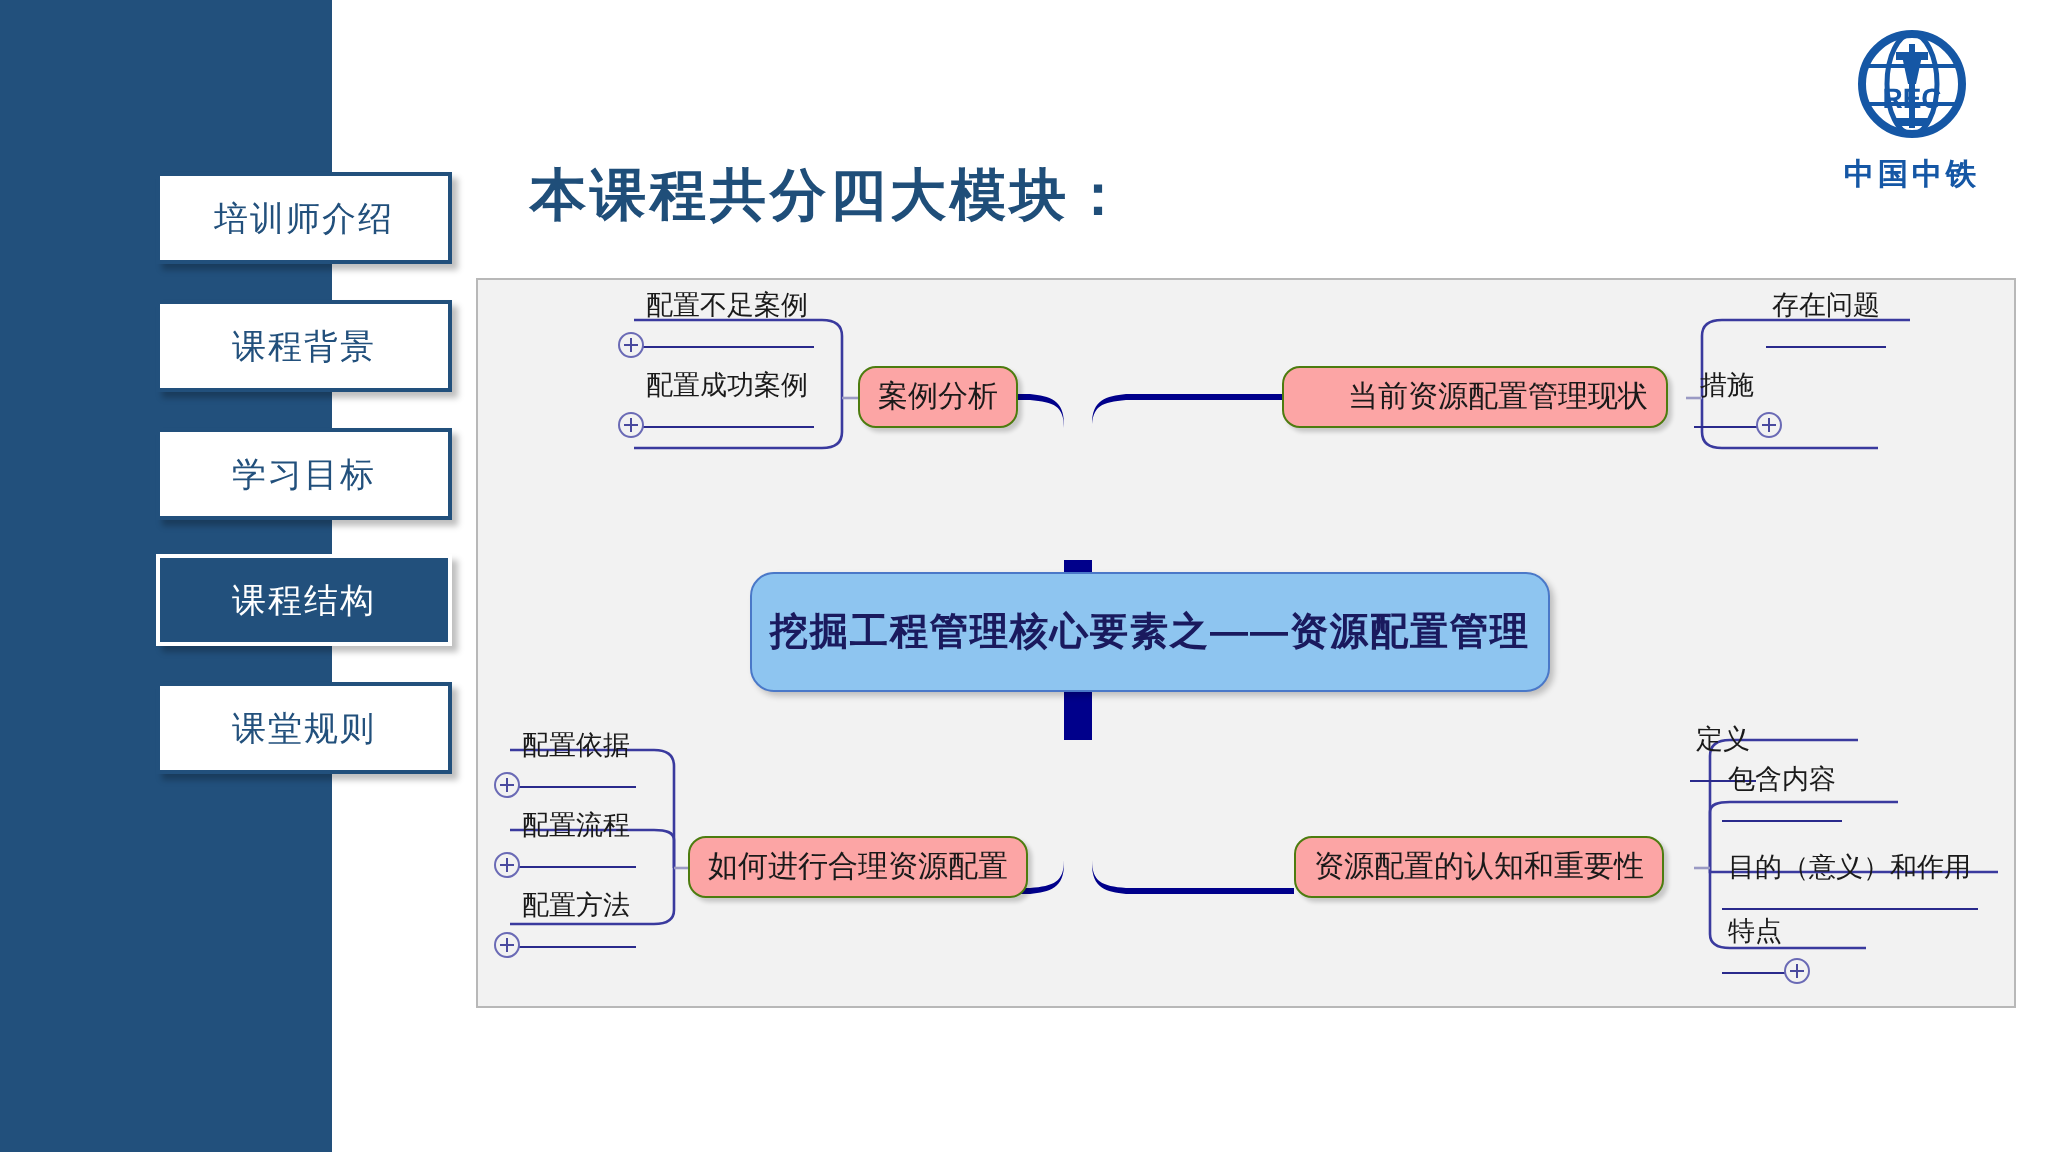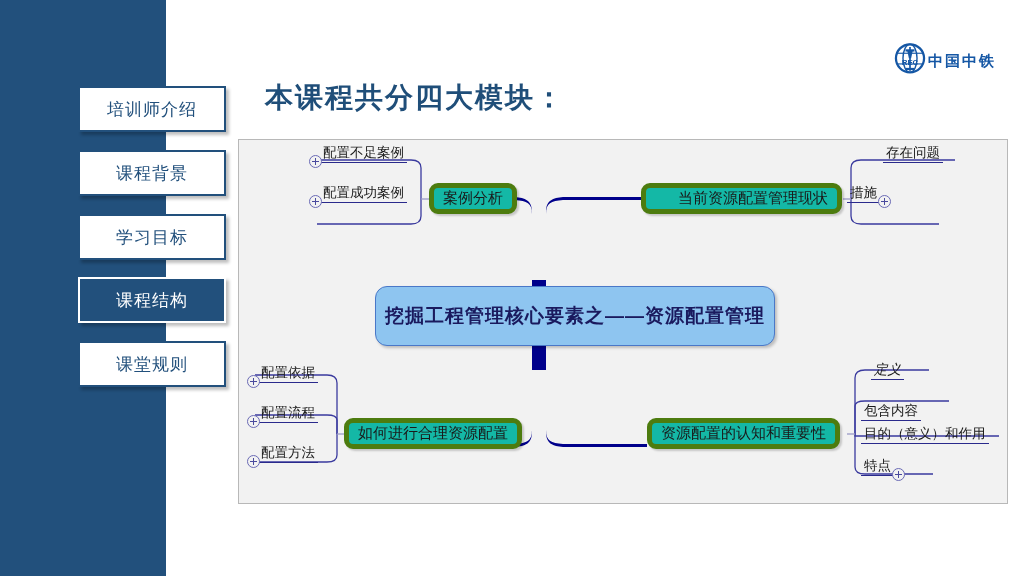--- a/index.html
+++ b/index.html
@@ -36,41 +36,41 @@
 
   
   #page-title{
     position:absolute;left:265px;top:79px;
     font-size:28px;font-weight:bold;color:#1f4e79;
     letter-spacing:2px;white-space:nowrap;
   }
 
   
   #brand-logo{
-    position:absolute;right:28px;top:14px;width:104px;height:92px;
-    display:flex;flex-direction:row;align-items:center;
+    position:absolute;right:16px;top:14px;width:104px;height:92px;
+    display:flex;flex-direction:column;align-items:center;
   }
   #brand-logo .mark{width:64px;height:62px;}
   #brand-logo .brand-text{
     margin-top:2px;font-size:15px;font-weight:bold;color:#1557a5;
     letter-spacing:2px;white-space:nowrap;
   }
 
   
   #mindmap-panel{
     position:absolute;left:238px;top:139px;width:770px;height:365px;
     background:#f2f2f2;border:1px solid #b8b8b8;
     box-sizing:border-box;overflow:hidden;
   }
   #mindmap-svg{position:absolute;left:0;top:0;width:770px;height:365px;}
 
   
   .node{
     position:absolute;box-sizing:border-box;
-    background:#14b8a6;border:5px solid #4d7c0f;border-radius:9px;
+    background:#fca5a5;border:1px solid #4d7c0f;border-radius:9px;
     display:flex;align-items:center;justify-content:center;
     color:#1a1a1a;font-size:15px;white-space:nowrap;
     box-shadow:2px 2px 2px rgba(0,0,0,0.18);
     padding:0 9px;
   }
   #node-case{left:190px;top:43px;height:31px;}
   #node-current{left:402px;top:43px;height:31px;padding-left:32px;}
   #node-how{left:105px;top:278px;height:31px;}
   #node-cognition{left:408px;top:278px;height:31px;}
 
@@ -83,21 +83,21 @@
     white-space:nowrap;
     box-shadow:2px 2px 3px rgba(0,0,0,0.22);
   }
 
   
   .leaf{
     position:absolute;display:flex;align-items:flex-end;
     font-size:13.5px;color:#1a1a1a;white-space:nowrap;
   }
   .leaf .leaf-text{
-    border-bottom:1.5px solid #2a2a8c;padding:0 3px 1px 3px;line-height:16px;
+    border-bottom:1.5px solid #2a2a8c;padding:0 3px 12px 3px;line-height:16px;
   }
   .plus-icon{
     width:11px;height:11px;border:1px solid #6a6ab5;border-radius:50%;
     background:#f2f2f2;position:relative;flex:0 0 auto;
     align-self:flex-end;margin-bottom:-5px;
   }
   .plus-icon::before,.plus-icon::after{
     content:"";position:absolute;background:#4a4a9e;
   }
   .plus-icon::before{left:2px;top:4.5px;width:7px;height:1px;}
@@ -109,22 +109,22 @@
   #leaf-tl-1{left:70px;top:5px;}
   #leaf-tl-2{left:70px;top:45px;}
   
   #leaf-tr-1{left:608px;top:5px;margin-left:36px;}
   #leaf-tr-2{left:608px;top:45px;}
   
   #leaf-bl-1{left:8px;top:225px;}
   #leaf-bl-2{left:8px;top:265px;}
   #leaf-bl-3{left:8px;top:305px;}
   
-  #leaf-br-1{left:632px;top:222px;font-style:italic;}
-  #leaf-br-2{left:622px;top:263px;justify-content:flex-end;}
+  #leaf-br-1{left:606px;top:222px;}
+  #leaf-br-2{left:622px;top:242px;justify-content:flex-end;}
   #leaf-br-3{left:622px;top:286px;}
   #leaf-br-4{left:622px;top:318px;}
 </style>
 </head>
 <body>
 
 <div id="left-strip"></div>
 
 <div id="sidebar-nav">
   <div class="nav-item">

